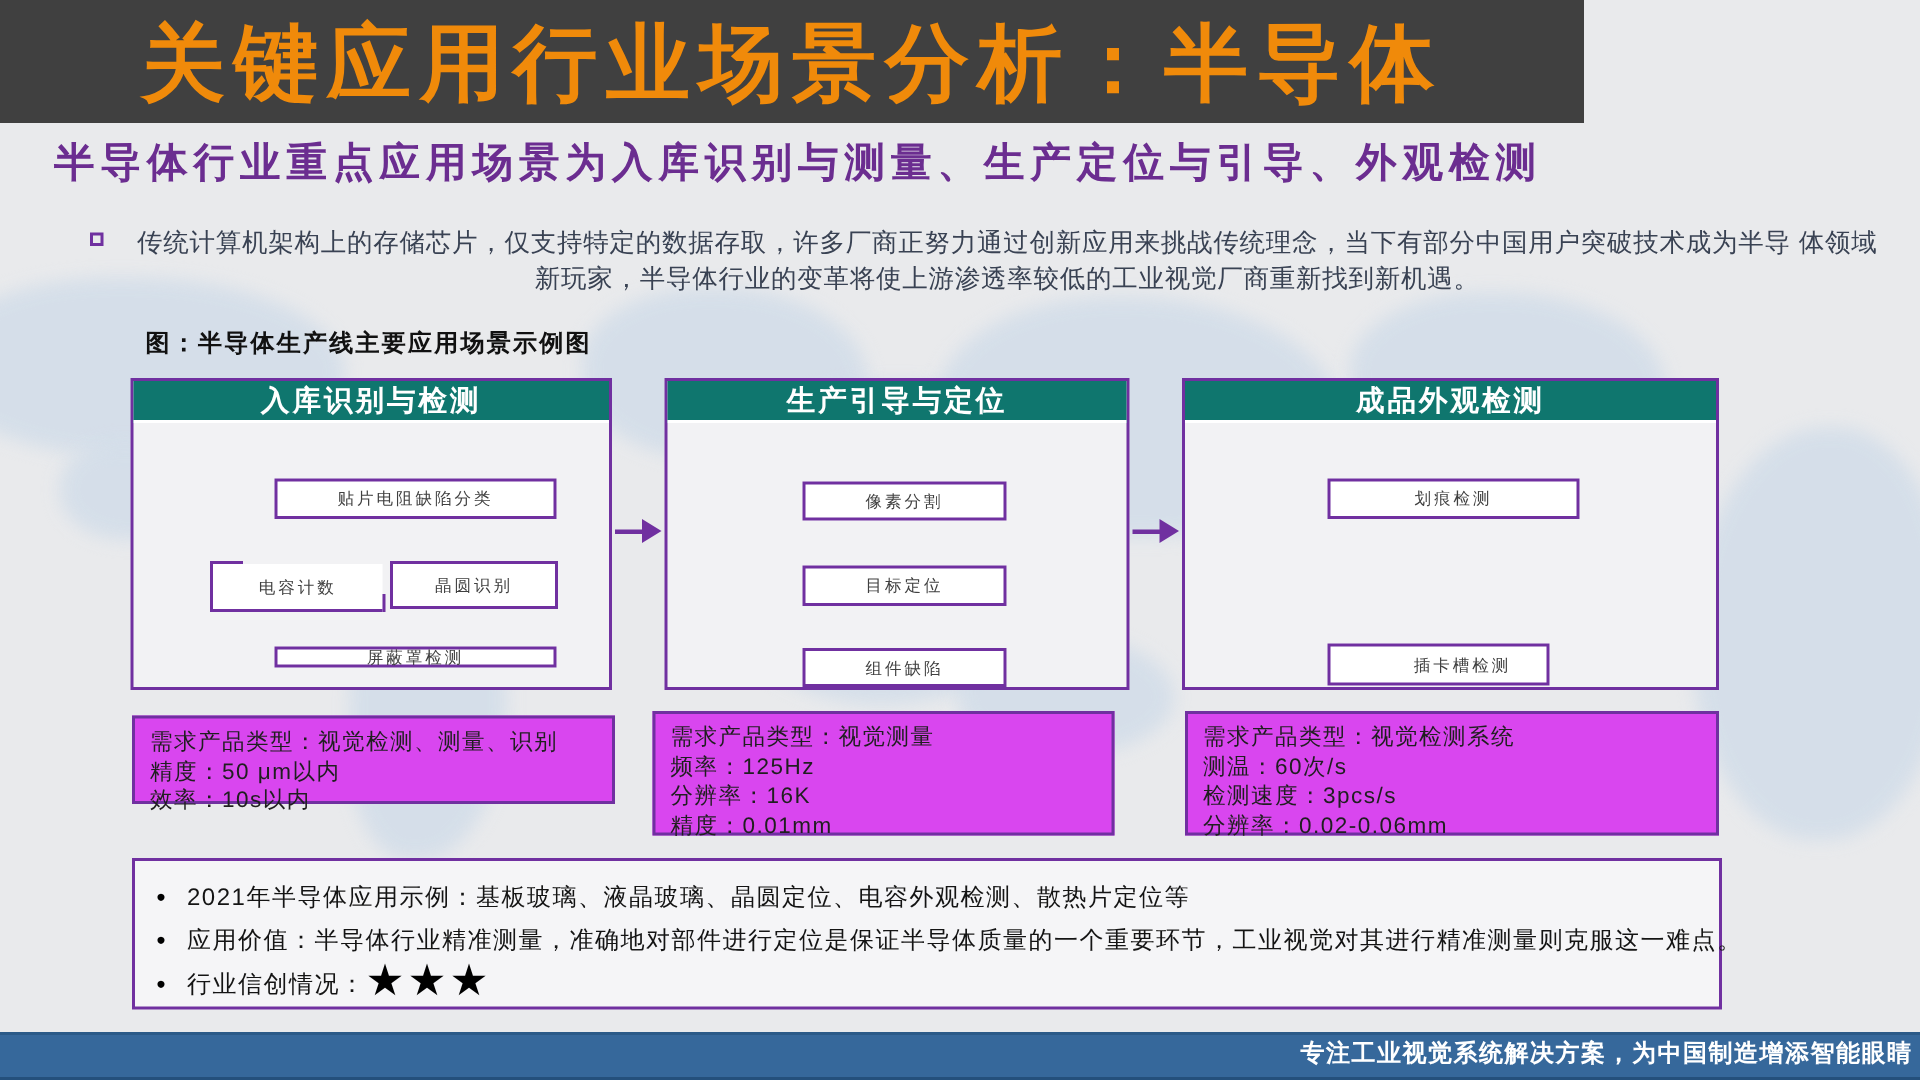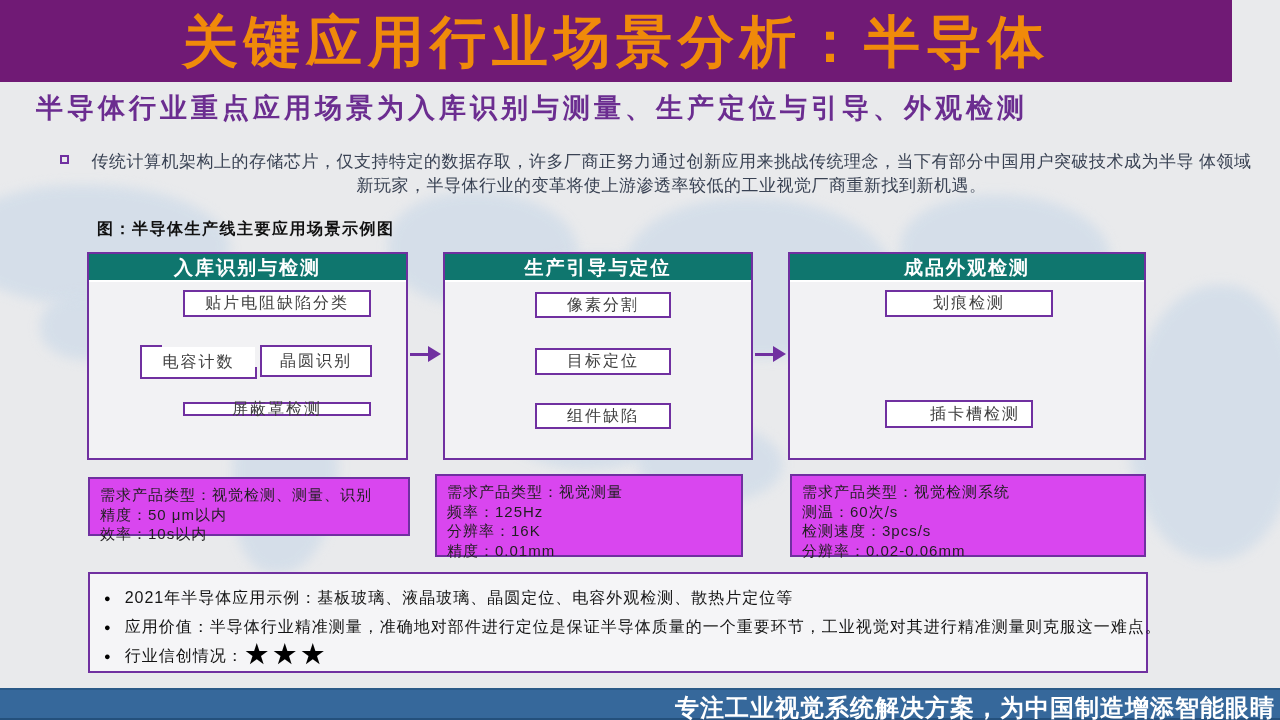--- a/index.html
+++ b/index.html
@@ -18,21 +18,21 @@
   .m2 { left:40px;  top:295px; width:95px;  height:65px; }
   .m3 { left:233px; top:378px; width:105px; height:195px; border-radius:50% 50% 60% 40%; }
   .m4 { left:388px; top:192px; width:190px; height:115px; }
   .m5 { left:468px; top:255px; width:250px; height:215px; border-radius:50% 45% 55% 50%; }
   .m6 { left:625px; top:198px; width:270px; height:160px; }
   .m7 { left:638px; top:423px; width:145px; height:80px; }
   .m8 { left:1128px; top:285px; width:170px; height:275px; border-radius:55% 45% 50% 50%; }
   .m9 { left:900px; top:195px; width:210px; height:120px; }
 
   
-  .titlebar { position:absolute; left:0; top:0; width:1232px; height:82px; background:#701a75; }
+  .titlebar { position:absolute; left:0; top:0; width:1056px; height:82px; background:#404040; }
   .titlebar h1 {
     margin:0; width:100%; text-align:center;
     line-height:84px; font-size:56px; font-weight:bold;
     color:#F08A0A; letter-spacing:6px; white-space:nowrap;
   }
 
   .subtitle {
     position:absolute; left:0; top:90px; width:1064px; margin:0;
     text-align:center; font-size:27px; font-weight:bold;
     color:#6B2D90; letter-spacing:4px; white-space:nowrap;
@@ -49,22 +49,22 @@
   .col1 { left:87px;  width:321px; }
   .col2 { left:443px; width:310px; }
   .col3 { left:788px; width:358px; }
   .col-h {
     height:28px; background:#0f766e; border-bottom:2px solid #FFFFFF;
     color:#fff; font-weight:bold; font-size:19px; letter-spacing:2px;
     text-align:center; line-height:27px;
   }
   .box {
     position:absolute; background:#FFFFFF; border:2px solid #7030A0;
-    color:#404040; font-size:16px; letter-spacing:2px;
-    display:flex; align-items:center; justify-content:center; white-space:nowrap;
+    color:#404040; font-size:11px; letter-spacing:2px;
+    display:flex; align-items:center; justify-content:center; white-space:nowrap;margin-top:29px;
   }
   
   .b-a { left:94px;  top:36px;  width:188px; height:27px; }
   .b-b { left:51px;  top:93px;  width:115px; height:32px; border-right:none; border-top:none; }
   .b-b::before { content:""; position:absolute; left:-2px; top:-2px; width:22px; height:2px; background:#7030A0; }
   .b-b::after  { content:""; position:absolute; right:-2px; bottom:-2px; width:2px; height:12px; background:#7030A0; }
   .b-c { left:171px; top:91px;  width:112px; height:32px; }
   .b-d { left:94px;  top:148px; width:188px; height:14px; }
   
   .c2-1 { left:90px; top:38px;  width:136px; height:26px; }
@@ -92,21 +92,21 @@
   .notes { position:absolute; left:88px; top:572px; width:1060px; height:101px;
            border:2px solid #7030A0; background:rgba(246,246,248,.9); padding:11px 14px 0 14px; }
   .nline { display:flex; align-items:center; font-size:16px; color:#141414; letter-spacing:1px; height:26px; margin-bottom:3px; white-space:nowrap; }
   .nline .dot { font-size:11px; margin-right:13px; color:#000; }
   .stars { font-size:29px; letter-spacing:2px; color:#000; line-height:20px; margin-top:-4px; }
 
   
   .footbar { position:absolute; left:0; bottom:0; width:1280px; height:32px;
              background:#36689B; border-top:2px solid #2B5A88; border-bottom:2px solid #24507C;
              text-align:right; padding:2px 5px 0 0; }
-  .footbar span { color:#FFFFFF; font-weight:bold; font-size:24px; letter-spacing:1px; white-space:nowrap; }
+  .footbar span { color:#FFFFFF; font-weight:bold; font-size:16px; letter-spacing:1px; white-space:nowrap; }
 </style>
 </head>
 <body>
 
 <div class="slide">
 
   <div>
     <div class="map-shape m1"></div>
     <div class="map-shape m2"></div>
     <div class="map-shape m3"></div>

